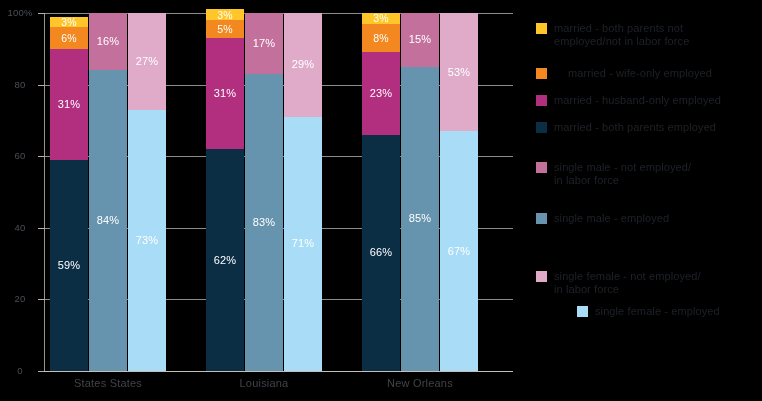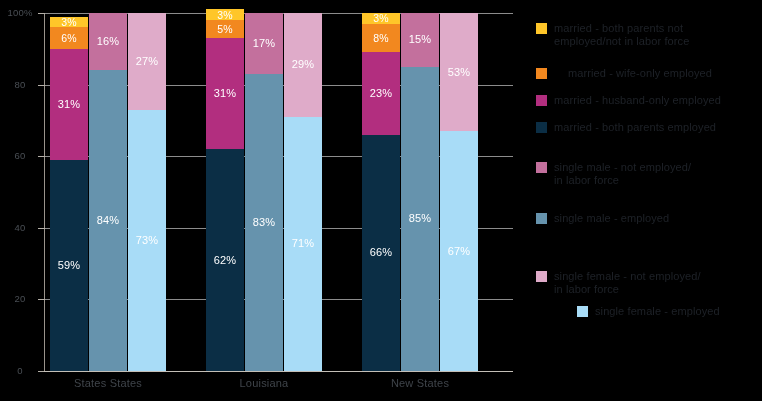--- a/index.html
+++ b/index.html
@@ -262,21 +262,21 @@
             </div>
           </div>
         </div>
       </div>
   </div>
 
   <div id="xaxis-line"></div>
   <div id="xlabels">
       <div class="xlabel" style="left: 28px;">States States</div>
       <div class="xlabel" style="left: 184px;">Louisiana</div>
-      <div class="xlabel" style="left: 340px;">New States</div>
+      <div class="xlabel" style="left: 340px;">New Orleans</div>
     </div>
 
   <div id="legend">
       <div class="legend-item" style="top: 0px;">
         <span class="swatch" style="background: rgb(255, 198, 41);"></span>
         <span class="legend-text"><span>married - both parents not</span><span class="l2">employed/not in labor force</span></span>
       </div>
       <div class="legend-item" style="top: 45px; gap: 14px;">
         <span class="swatch" style="background: rgb(242, 136, 31);"></span>
         <span class="legend-text"><span>married - wife-only employed</span></span>

